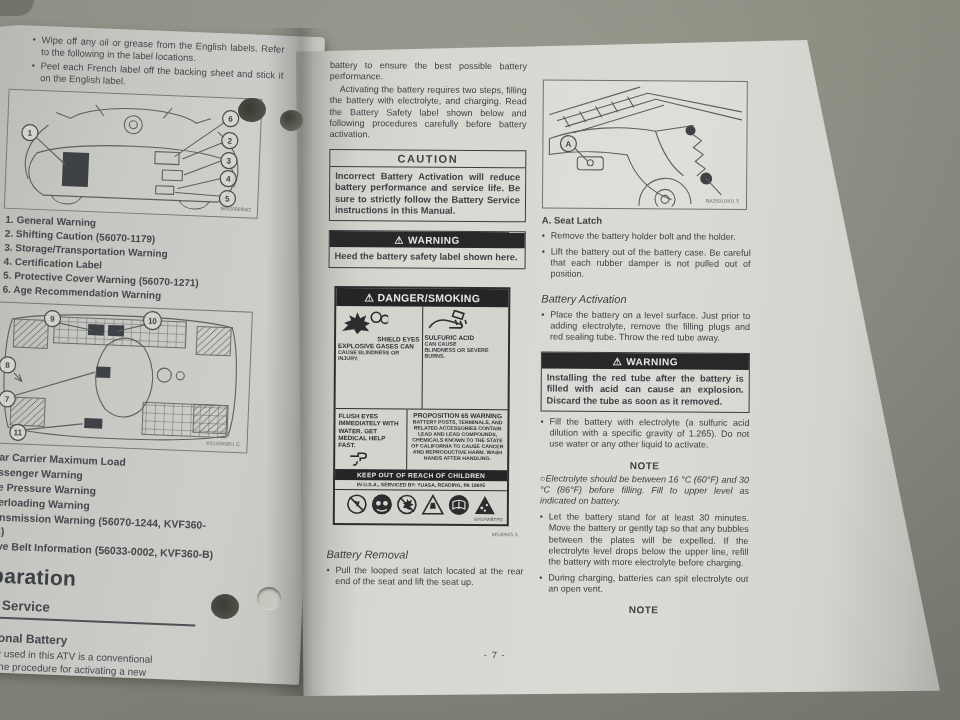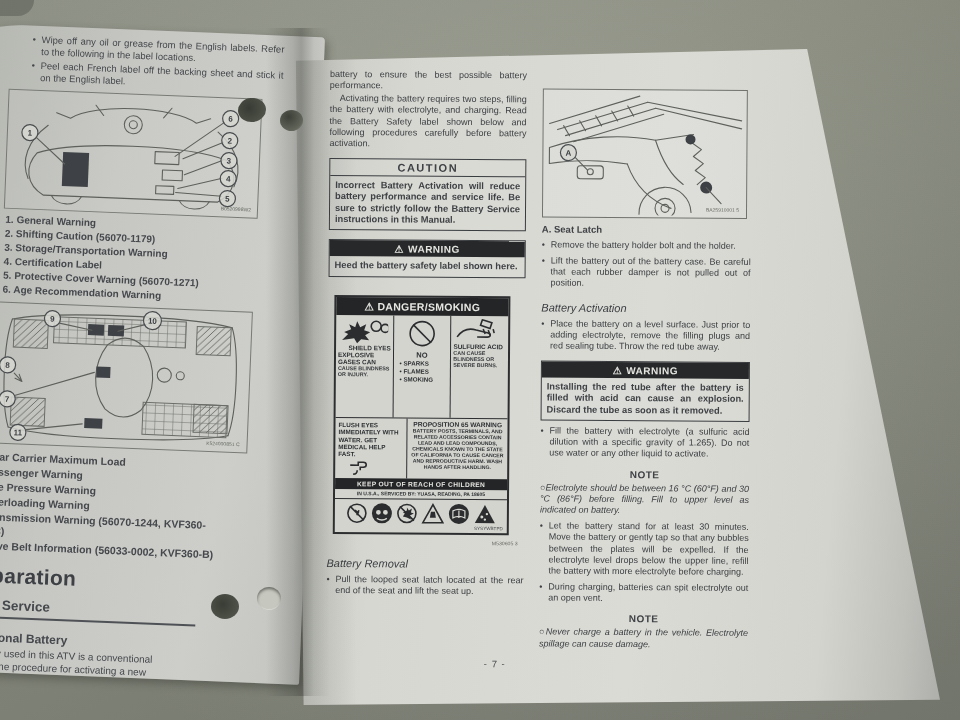--- a/index.html
+++ b/index.html
@@ -18,21 +18,21 @@
   
   .page{position:absolute;}
   #leftPage{
     left:-48px;top:26px;width:372px;height:648px;
     background:linear-gradient(100deg,#b2b4ae 0%,#c6c7c2 40%,#cdcec9 75%,#c4c5c0 100%);
     border-radius:70px 4px 2px 2px / 46px 4px 2px 2px;
     transform:rotate(2.3deg);transform-origin:90px 30px;
     box-shadow:3px 4px 8px rgba(35,38,32,.35);
   }
   #rightPage{
-    left:292px;top:49px;width:648px;height:656px;
+    left:292px;top:40px;width:648px;height:656px;
     clip-path:polygon(0.6% 1.8%, 79.5% 0%, 100% 99.2%, 1.8% 100%);
     background:linear-gradient(95deg,#c9cac4 0%,#d6d7d1 18%,#dadbd5 55%,#d3d4ce 82%,#bfc0ba 94%,#aeafab 100%);
   }
   #rightPage::before{content:"";position:absolute;inset:0;
     background:linear-gradient(90deg,rgba(60,62,56,.22),rgba(60,62,56,0) 10%);}
   .spineShadow{position:absolute;left:266px;top:28px;width:64px;height:668px;z-index:30;
     background:linear-gradient(90deg,rgba(40,42,37,0) 0%,rgba(40,42,37,.20) 42%,rgba(40,42,37,.30) 55%,rgba(40,42,37,.08) 75%,rgba(40,42,37,0) 100%);
     pointer-events:none;}
 
   .hole{position:absolute;border-radius:50%;z-index:40;}
@@ -259,32 +259,20 @@
             <svg width="50" height="26" viewBox="0 0 50 26">
               <path class="icoF" d="M4,22 l6,-6 -4,-2 7,-3 -2,-5 6,3 2,-6 3,6 6,-3 -2,6 6,2 -5,3 4,5 -8,-1 -4,4 -3,-5 z"></path>
               <circle class="ico" cx="38" cy="8" r="5" stroke-width="1.2"></circle>
               <circle class="ico" cx="47" cy="10" r="4" stroke-width="1.2"></circle>
             </svg>
             <div class="dl-t1" style="text-align:right;">SHIELD EYES</div>
             <div class="dl-t1">EXPLOSIVE GASES CAN</div>
             <div class="dl-t2">CAUSE BLINDNESS OR INJURY.</div>
           </div>
           <div class="dl-col">
-            <svg width="34" height="32" viewBox="0 0 34 32" style="margin:0 auto;">
-              <circle class="ico" cx="17" cy="15" r="12" stroke-width="2.4"></circle>
-              <line class="ico" x1="8" y1="6" x2="26" y2="24" stroke-width="2.4"></line>
-            </svg>
-            <div class="dl-no">NO</div>
-            <div class="dl-noitems">
-              <div>• SPARKS</div>
-              <div>• FLAMES</div>
-              <div>• SMOKING</div>
-            </div>
-          </div>
-          <div class="dl-col">
             <svg width="46" height="24" viewBox="0 0 46 24">
               <rect class="ico" x="28" y="2" width="10" height="6" stroke-width="1.2" transform="rotate(18 33 5)"></rect>
               <path class="ico" d="M30,10 l2,5 M35,11 l2,5 M40,10 l1,4" stroke-width="1.2"></path>
               <path class="ico" d="M4,18 c5,-7 12,-9 19,-7 l12,3 c3,1 3,4 -1,4 l-10,0" stroke-width="1.4"></path>
             </svg>
             <div class="dl-t1">SULFURIC ACID</div>
             <div class="dl-t2">CAN CAUSE</div>
             <div class="dl-t2">BLINDNESS OR SEVERE BURNS.</div>
           </div>
         </div>
@@ -387,21 +375,20 @@
 
       <div class="body-txt bullet">Fill the battery with electrolyte (a sulfuric acid dilution with a specific gravity of 1.265).  Do not use water or any other liquid to activate.</div>
 
       <div class="note-title">NOTE</div>
       <div class="note-body">○Electrolyte should be between 16 °C (60°F) and 30 °C (86°F) before filling.  Fill to upper level as indicated on battery.</div>
 
       <div class="body-txt bullet">Let the battery stand for at least 30 minutes. Move the battery or gently tap so that any bubbles between the plates will be expelled. If the electrolyte level drops below the upper line, refill the battery with more electrolyte before charging.</div>
       <div class="body-txt bullet">During charging, batteries can spit electrolyte out an open vent.</div>
 
       <div class="note-title">NOTE</div>
-      <div class="note-body">○Never charge a battery in the vehicle.  Electrolyte spillage can cause damage.</div>
     </div>
 
     <div class="footer">- 7 -</div>
   </div>
 </div>
 
 <div class="spineShadow"></div>
 <div class="hole" id="holeTL"></div>
 <div class="hole" id="holeTR"></div>
 <div class="hole" id="holeBL"></div>

